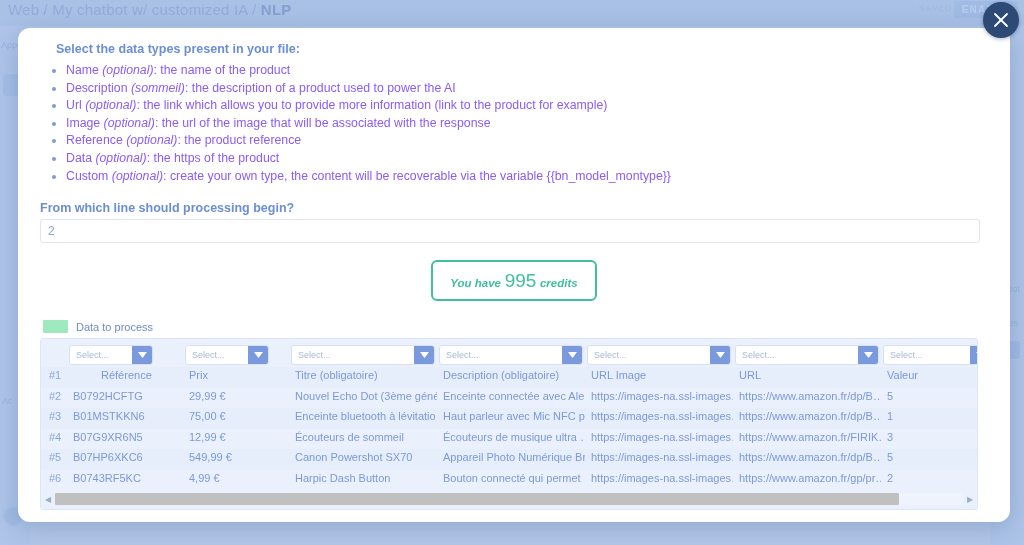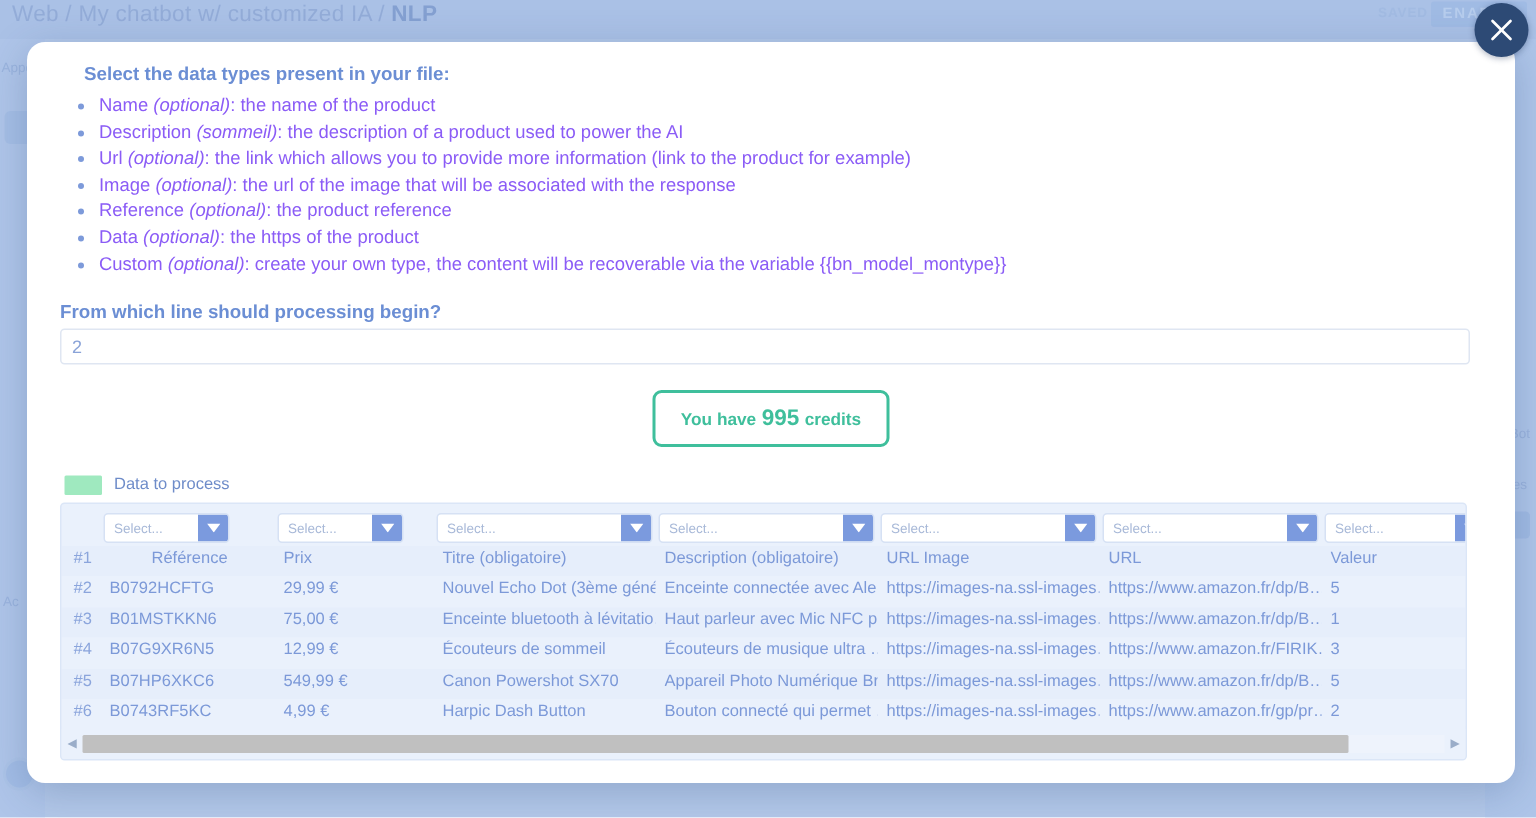--- a/index.html
+++ b/index.html
@@ -188,22 +188,22 @@
   #credits-badge {
     border: 2px solid #3fbf9c;
     border-radius: 6px;
     color: #3fbf9c;
     font-size: 13px;
     font-weight: bold;
     padding: 9px 17px;
     line-height: 1;
     white-space: nowrap;
   }
-  #credits-badge .big { font-size: 15px; font-weight: bold; }
-  #credits-badge .small { font-size: 11.5px; font-weight: bold; }
+  #credits-badge .big { font-size: 19px; font-weight: normal; }
+  #credits-badge .small { font-size: 11.5px; font-weight: bold; font-style: italic; }
 
   
   #legend {
     display: flex;
     align-items: center;
     gap: 8px;
     margin-top: 19px;
     margin-left: 3px;
   }
   #legend-swatch {

